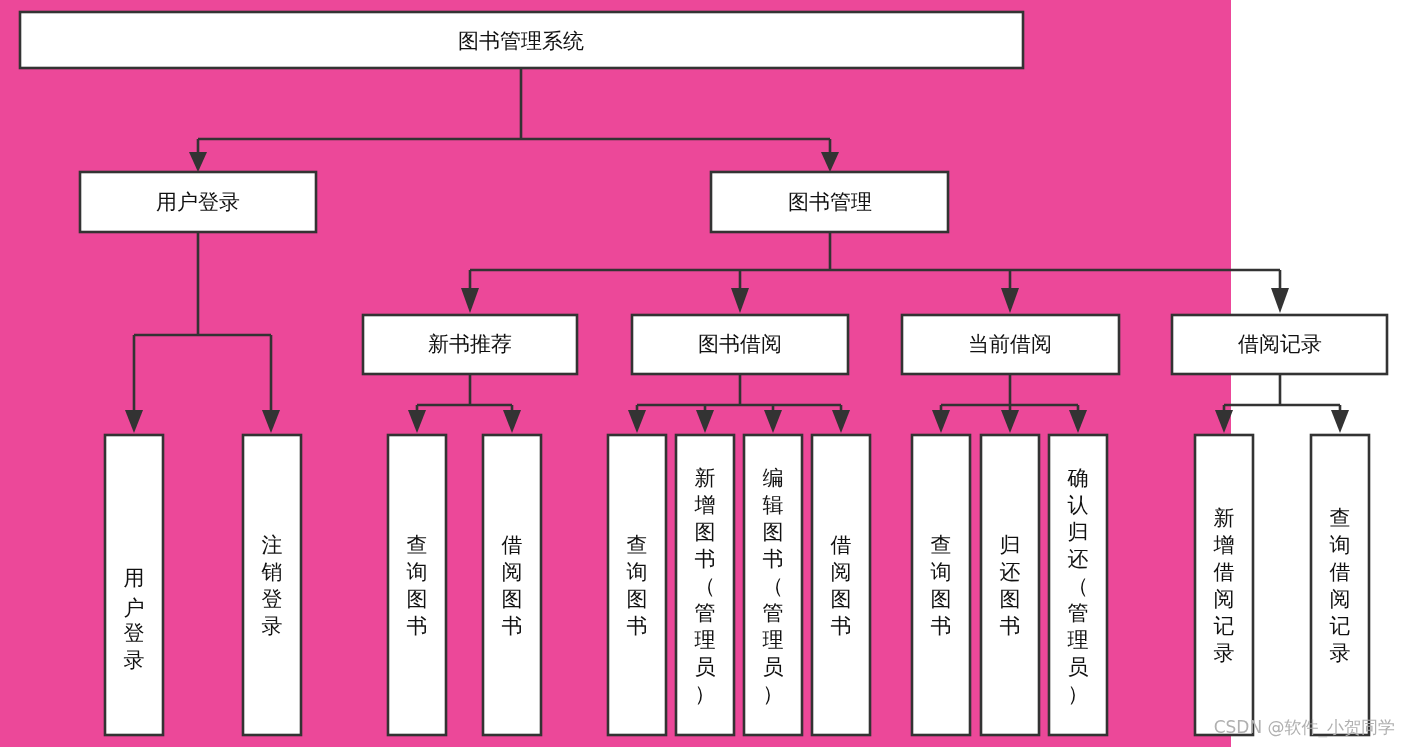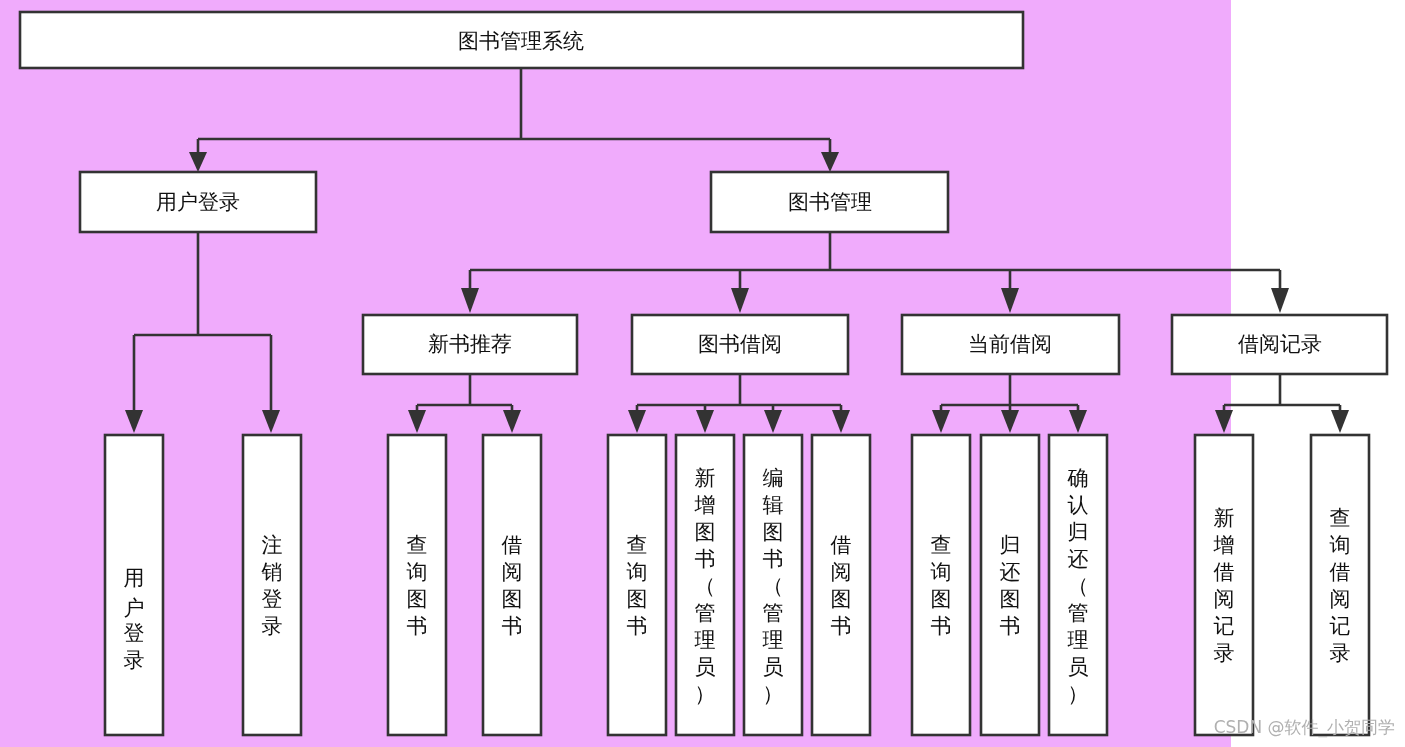--- a/index.html
+++ b/index.html
@@ -10,21 +10,21 @@
   body {
     width: 1405px;
     height: 747px;
     font-family: "DejaVu Sans", "Liberation Sans", sans-serif;
     overflow: hidden;
   }
   #diagram-root {
     position: relative;
     width: 1231px;
     height: 747px;
-    background: #f0abfc;
+    background: #ec4899;
   }
   svg#chart-svg {
     position: absolute;
     top: 0;
     left: 0;
     width: 1405px;
     height: 747px;
     display: block;
   }
   .node-box {

